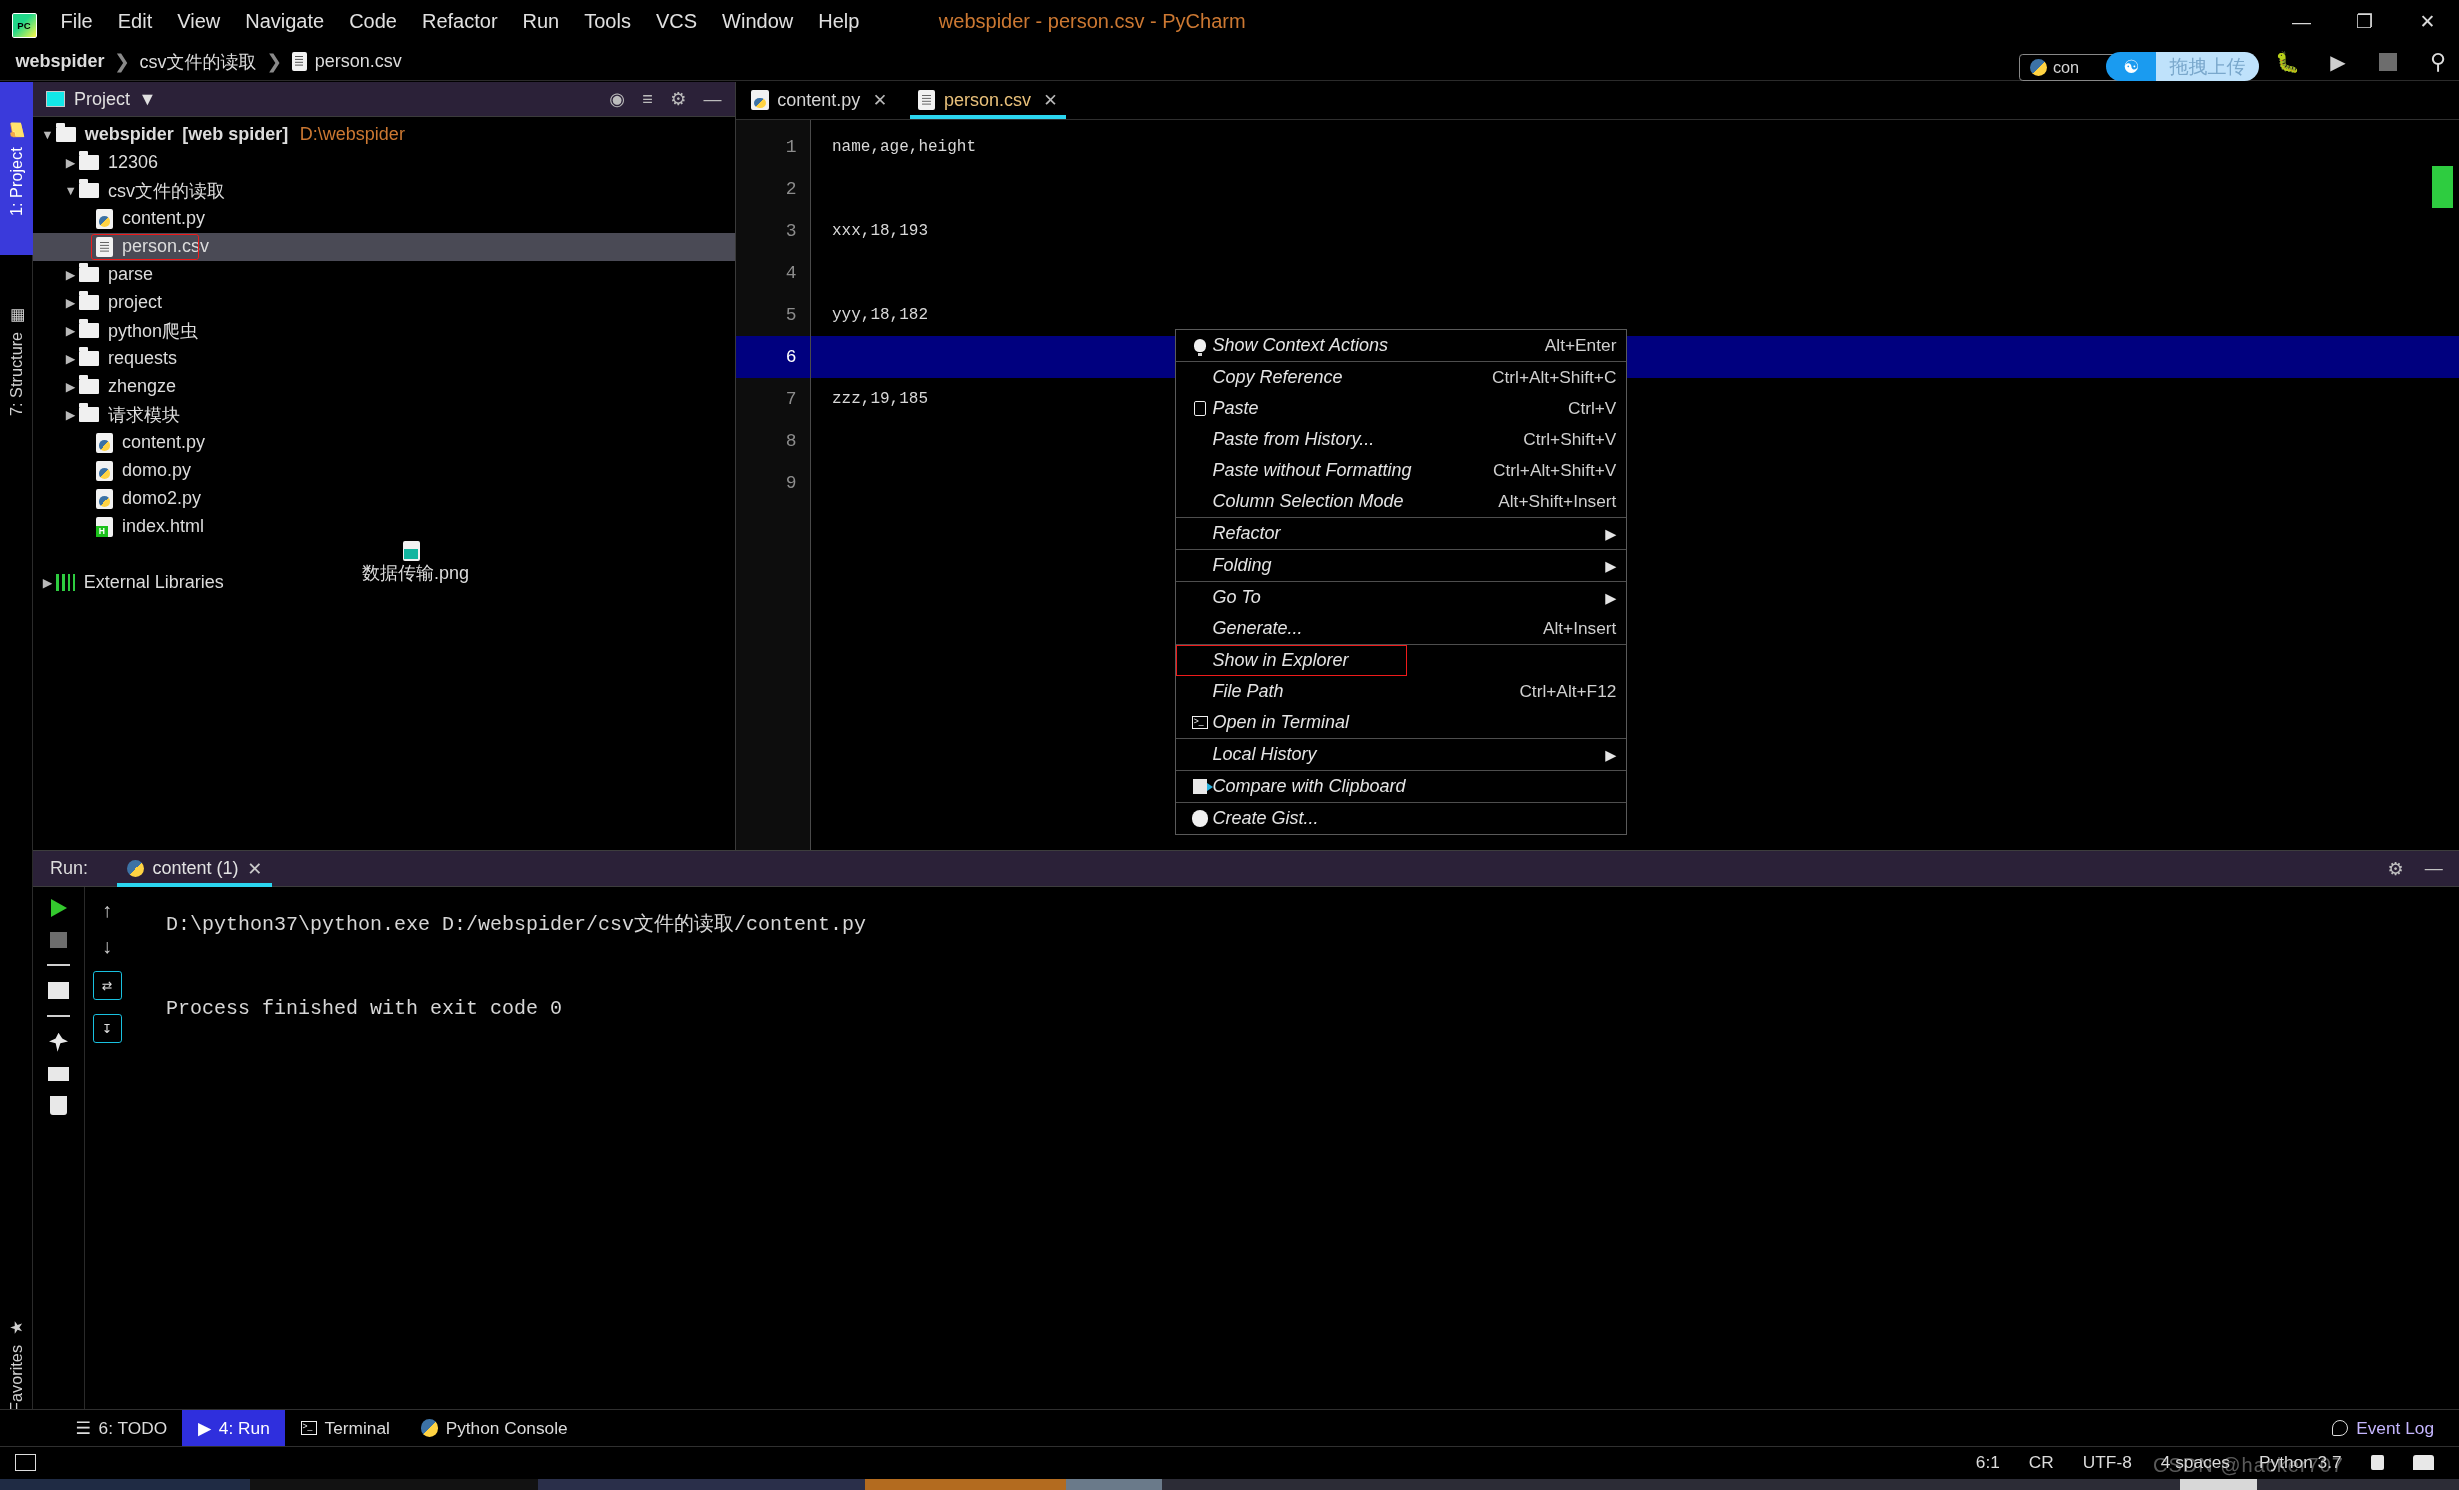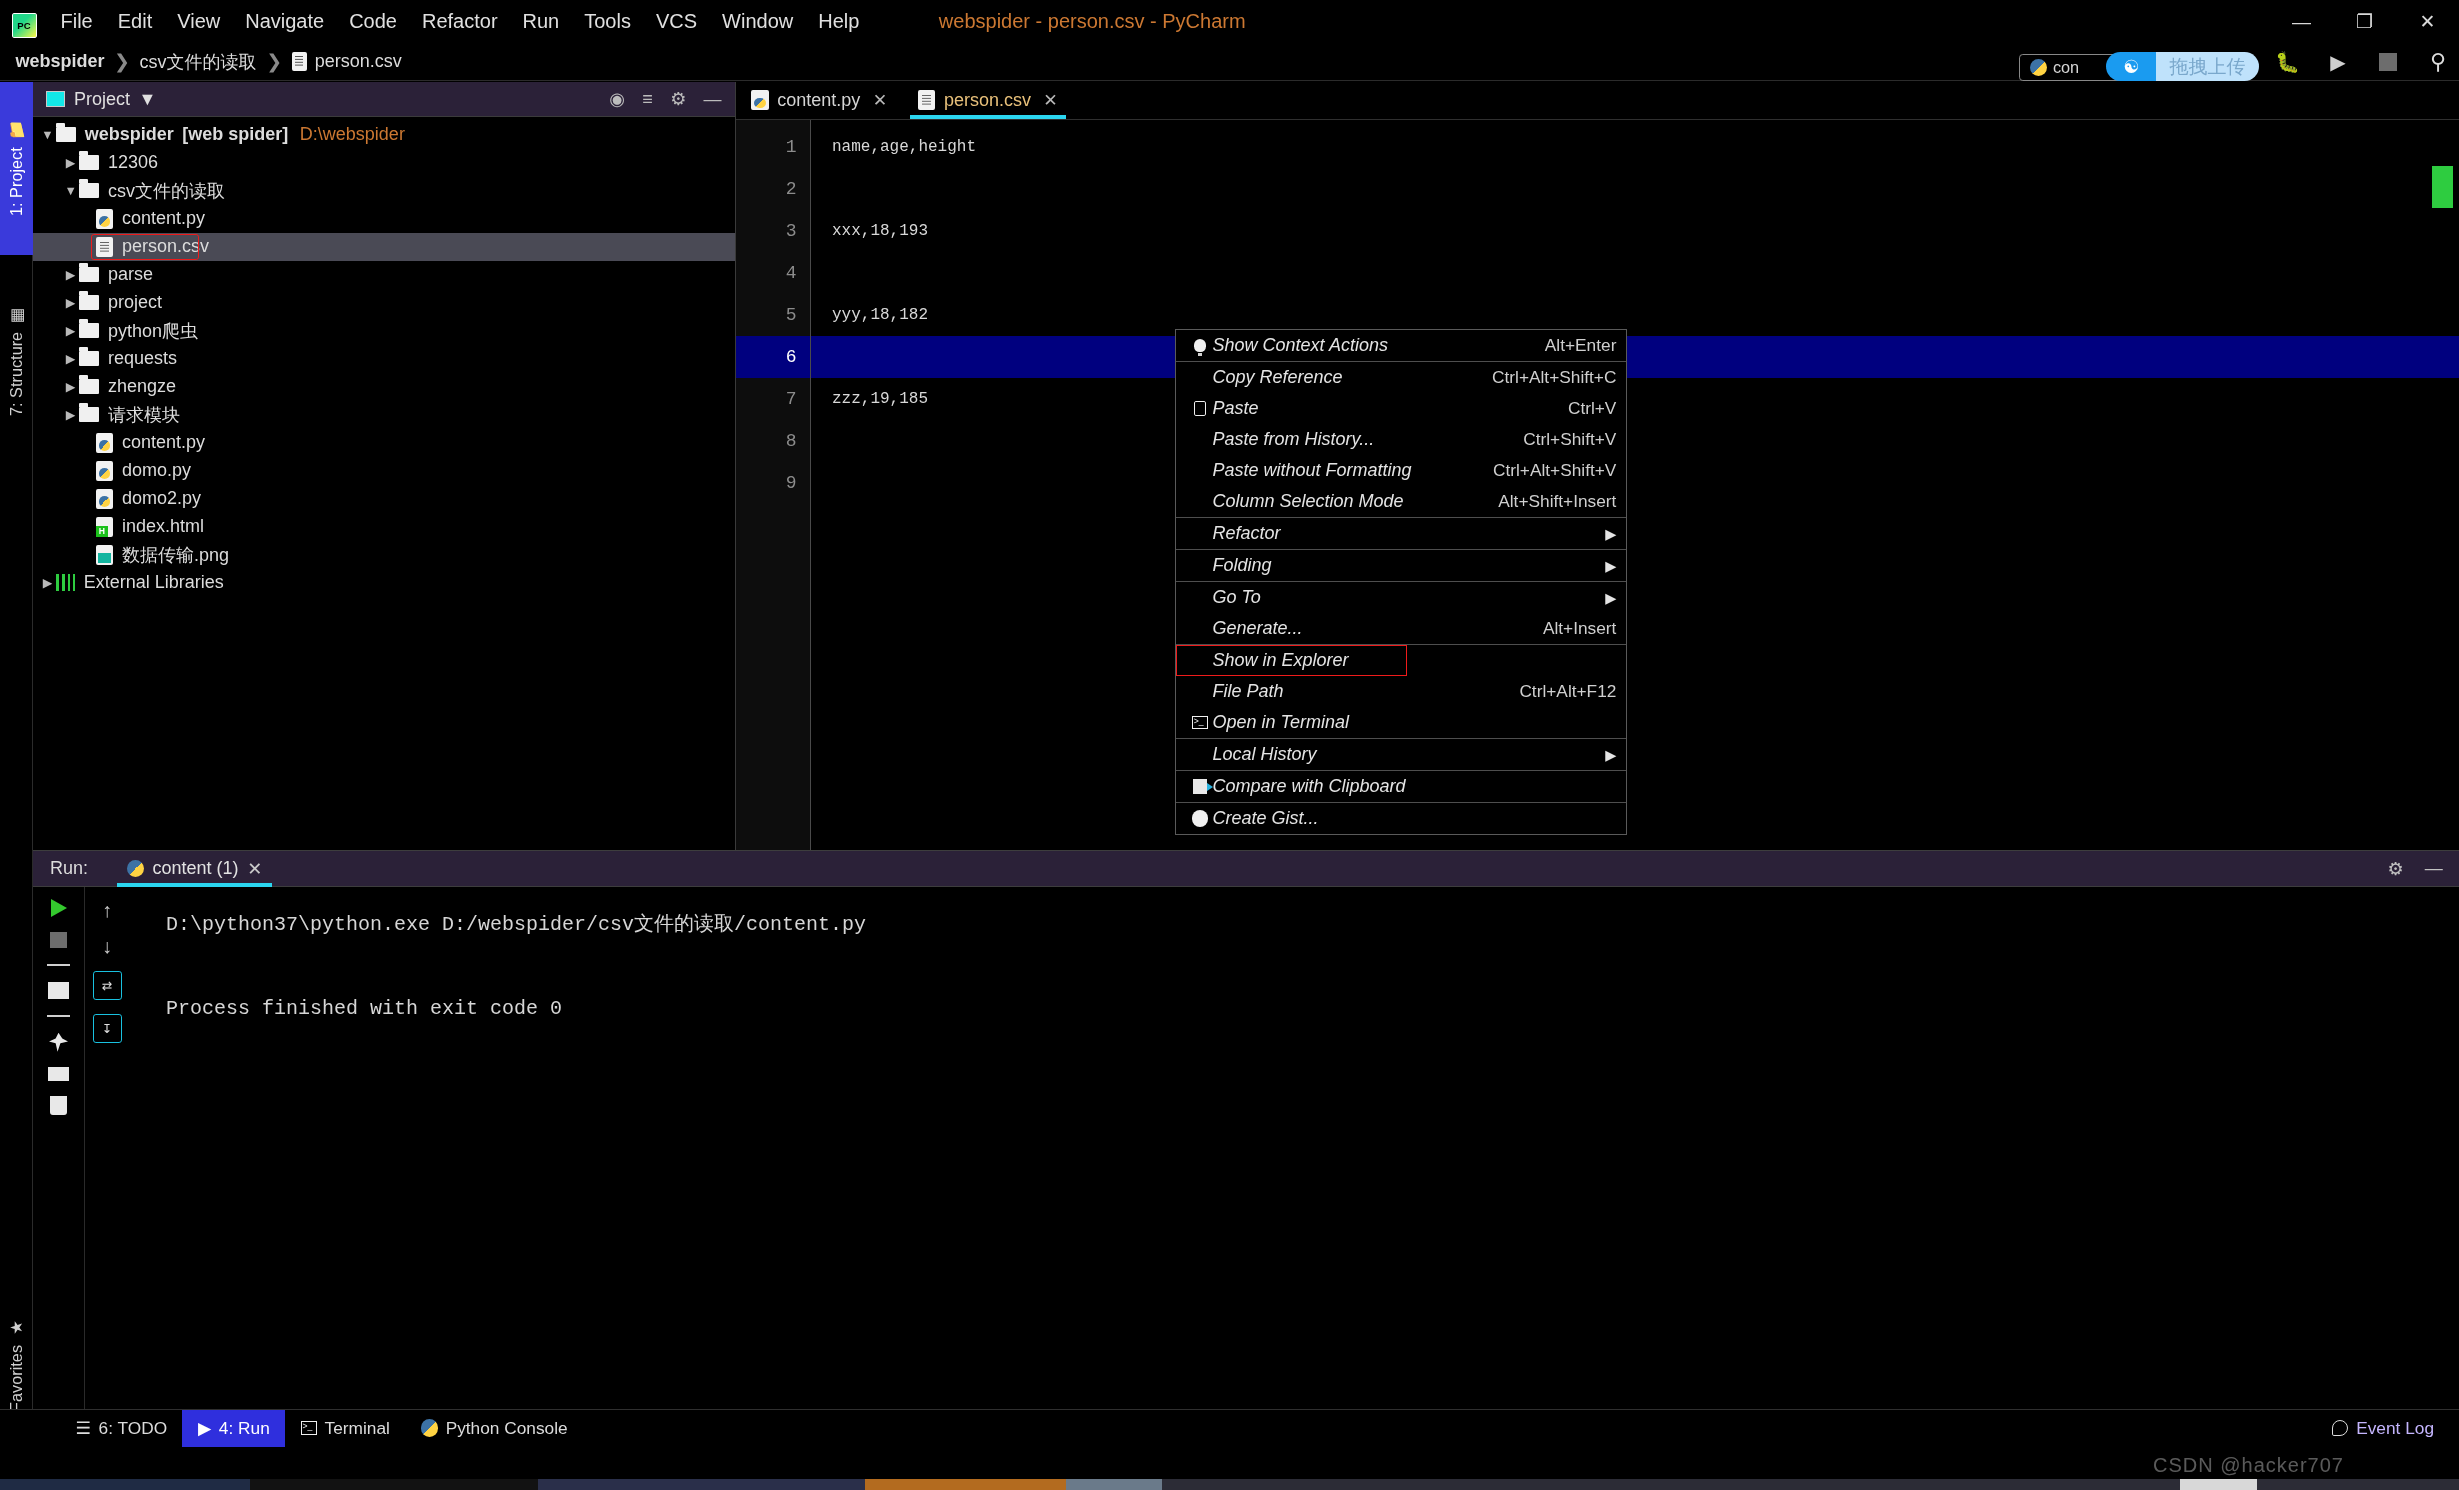--- a/index.html
+++ b/index.html
@@ -459,21 +459,21 @@
       <div class="row" style="padding-left:63px;">
         <span class="pyfile"></span>
         <span>domo2.py</span>
       </div>
 
       <div class="row" style="padding-left:63px;">
         <span class="htmlfile"></span>
         <span>index.html</span>
       </div>
 
-      <div class="row" style="padding-left:63px;">
+      <div class="row" style="padding-left:63px;flex-direction:column;">
         <span class="pngfile"></span>
         <span>数据传输.png</span>
       </div>
 
       <div class="row" style="padding-left:5.8px;">
         <span class="tw">▶</span>
         <span class="extlib"></span>
         <span>External Libraries</span>
       </div>
 
@@ -690,19 +690,31 @@
     <div class="btab">
       <span class="py-ico"></span>
       <span>Python Console</span>
     </div>
     <div class="evlog">
       <span class="ev-ic"></span>
       <span>Event Log</span>
     </div>
   </div>
 
+  <div class="statusbar">
+    <span class="sb-left"></span>
+    <div class="sb-right">
+      <span>6:1</span>
+      <span>CR</span>
+      <span>UTF-8</span>
+      <span>4 spaces</span>
+      <span>Python 3.7</span>
+      <span class="lock"></span>
+      <span class="hat"></span>
+    </div>
+  </div>
 
   <div class="watermark">CSDN @hacker707</div>
   <div class="taskbar"></div>
   <div class="mini-strip"></div>
 
 </div>
 
 
 </body></html>

